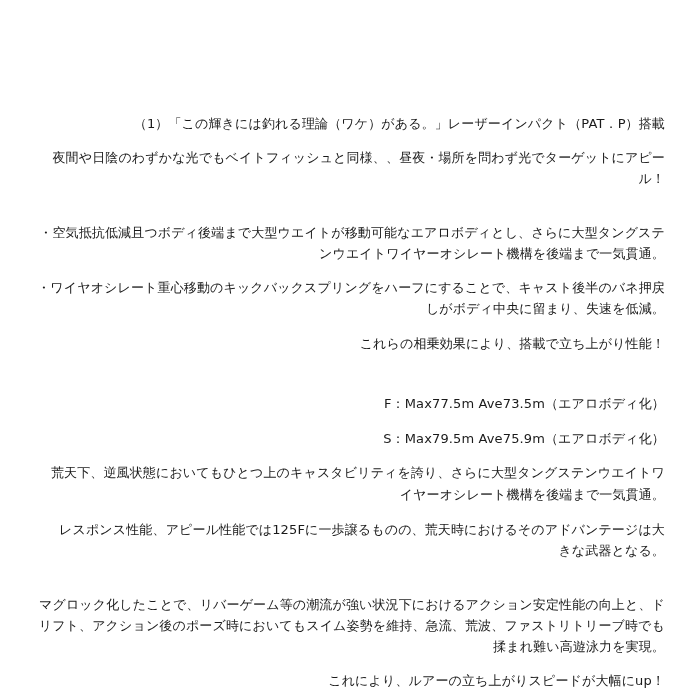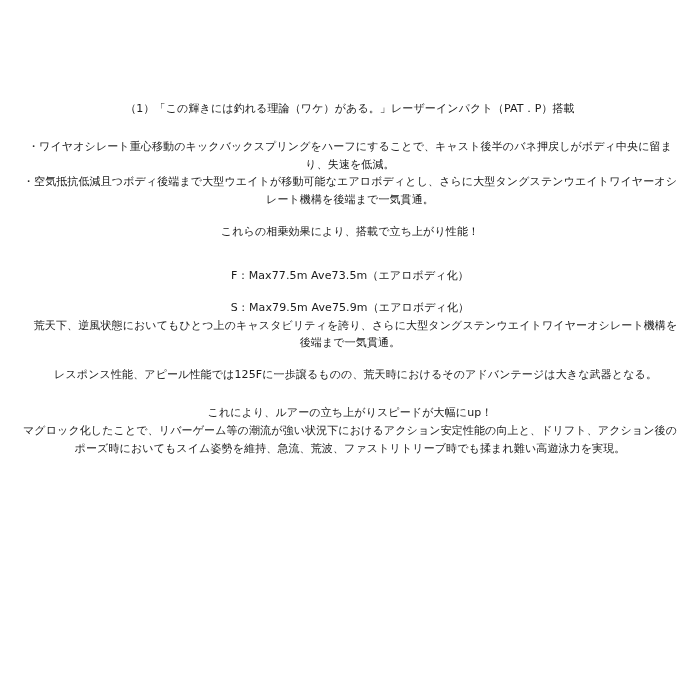--- a/index.html
+++ b/index.html
@@ -18,44 +18,45 @@
     position: relative;
     width: 700px;
     height: 700px;
     box-sizing: border-box;
     padding: 100px 22px 0 22px;
   }
   .block {
     margin: 0 0 14px 0;
   }
   .para {
-    font-size: 11px;
+    font-size: 13px;
     line-height: 1.62;
     letter-spacing: 0.01em;
-    margin: 0;
-    text-align: center;
+    margin: 13px;
+    text-align: right;
     word-break: break-all;
   }
   .spacer-sm { height: 6px; }
   .spacer-md { height: 12px; }
 </style>
 </head>
 <body>
 
 <div class="page">
 
   <div class="block">
     <p class="para">（1）「この輝きには釣れる理論（ワケ）がある。」レーザーインパクト（PAT．P）搭載</p>
+    <p class="para">夜間や日陰のわずかな光でもベイトフィッシュと同様、、昼夜・場所を問わず光でターゲットにアピール！</p>
   </div>
 
   <div class="spacer-sm"></div>
 
   <div class="block">
+    <p class="para">・空気抵抗低減且つボディ後端まで大型ウエイトが移動可能なエアロボディとし、さらに大型タングステンウエイトワイヤーオシレート機構を後端まで一気貫通。</p>
     <p class="para">・ワイヤオシレート重心移動のキックバックスプリングをハーフにすることで、キャスト後半のバネ押戻しがボディ中央に留まり、失速を低減。</p>
-    <p class="para">・空気抵抗低減且つボディ後端まで大型ウエイトが移動可能なエアロボディとし、さらに大型タングステンウエイトワイヤーオシレート機構を後端まで一気貫通。</p>
   </div>
 
   <div class="block">
     <p class="para">これらの相乗効果により、搭載で立ち上がり性能！</p>
   </div>
 
   <div class="spacer-md"></div>
 
   <div class="block">
     <p class="para">F：Max77.5m Ave73.5m（エアロボディ化）</p>
@@ -66,17 +67,17 @@
     <p class="para">　荒天下、逆風状態においてもひとつ上のキャスタビリティを誇り、さらに大型タングステンウエイトワイヤーオシレート機構を後端まで一気貫通。</p>
   </div>
 
   <div class="block">
     <p class="para">　レスポンス性能、アピール性能では125Fに一歩譲るものの、荒天時におけるそのアドバンテージは大きな武器となる。</p>
   </div>
 
   <div class="spacer-sm"></div>
 
   <div class="block">
+    <p class="para">マグロック化したことで、リバーゲーム等の潮流が強い状況下におけるアクション安定性能の向上と、ドリフト、アクション後のポーズ時においてもスイム姿勢を維持、急流、荒波、ファストリトリーブ時でも揉まれ難い高遊泳力を実現。</p>
     <p class="para">これにより、ルアーの立ち上がりスピードが大幅にup！</p>
-    <p class="para">マグロック化したことで、リバーゲーム等の潮流が強い状況下におけるアクション安定性能の向上と、ドリフト、アクション後のポーズ時においてもスイム姿勢を維持、急流、荒波、ファストリトリーブ時でも揉まれ難い高遊泳力を実現。</p>
   </div>
 
 </div>
 
 </body></html>

